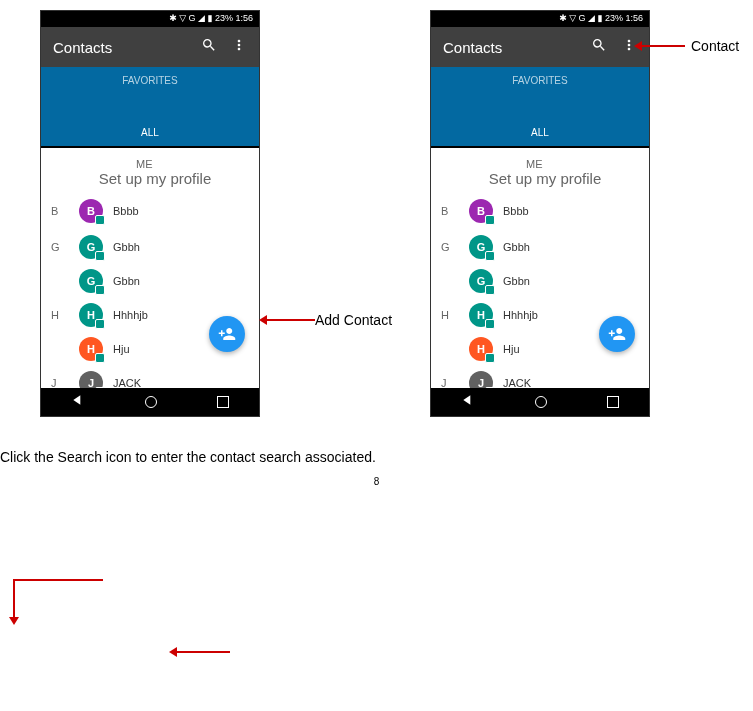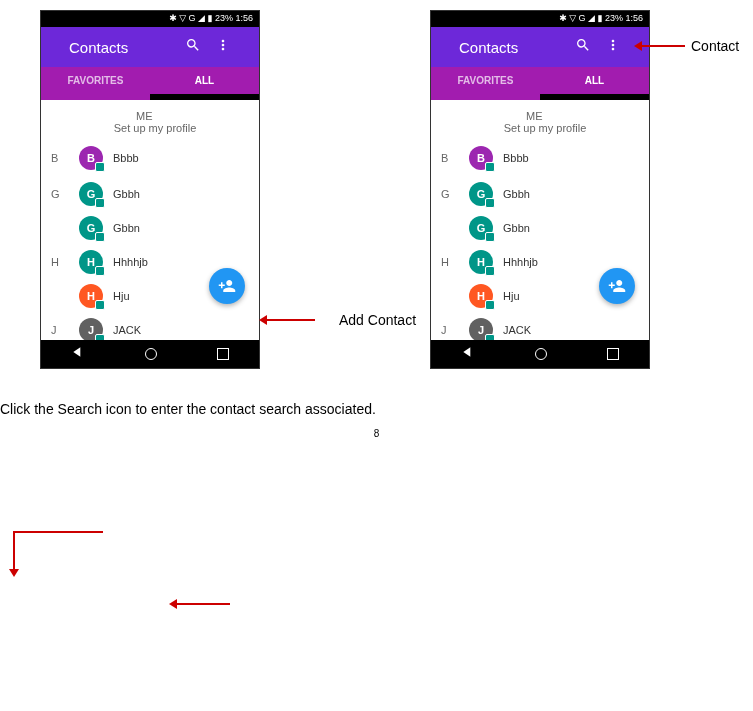--- a/index.html
+++ b/index.html
@@ -1,37 +1,37 @@
 <!DOCTYPE html>
 <html><head>
   <meta charset="utf-8">
   <style>
     * { margin: 0; padding: 0; box-sizing: border-box; }
     body { font-family: Arial, sans-serif; background: #fff; width: 753px; padding: 10px 0; }
     .container { position: relative; }
     .phones-row { display: flex; gap: 170px; padding-left: 40px; }
     .phone { width: 220px; border: 1px solid #333; background: #fff; }
     .status-bar { background: #000; color: #fff; font-size: 9px; text-align: right; padding: 2px 6px; height: 16px; }
-    .app-bar { background: #6d28d9; color: #fff; padding: 10px 28px; display: flex; align-items: center; justify-content: space-between; height: 40px; }
+    .app-bar { background: #404040; color: #fff; padding: 10px 12px; display: flex; align-items: center; justify-content: space-between; height: 40px; }
     .app-title { font-size: 15px; font-weight: 500; }
     .app-icons { display: flex; gap: 14px; align-items: center; }
     .icon-svg { width: 16px; height: 16px; fill: #fff; }
-    .tabs { background: #a21caf; color: #fff; display: flex; font-size: 10px; font-weight: bold; }
+    .tabs { background: #0369a1; color: #fff; display: flex; font-size: 10px; font-weight: normal; flex-direction: column; }
     .tab { flex: 1; text-align: center; padding: 8px 0; opacity: 0.7; }
-    .tab.active { opacity: 1; border-bottom: 6px solid #000000; }
+    .tab.active { opacity: 1; border-bottom: 2px solid #000000; margin-top: 25px; }
     .contact-list { background: #fff; height: 240px; overflow: hidden; position: relative; }
     .section-row { display: flex; align-items: center; padding: 6px 10px; }
     .section-letter { width: 28px; font-size: 11px; color: #666; font-weight: 500; }
     .contact-row { display: flex; align-items: center; padding: 4px 10px; }
     .avatar { width: 24px; height: 24px; border-radius: 50%; display: flex; align-items: center; justify-content: center; color: #fff; font-size: 11px; font-weight: bold; margin-left: 28px; margin-right: 10px; position: relative; }
     .avatar-letter { }
     .avatar-badge { position: absolute; bottom: -2px; right: -2px; width: 10px; height: 10px; background: #009688; border: 1px solid #fff; border-radius: 2px; }
     .contact-name { font-size: 11px; color: #333; }
     .profile-row { display: flex; align-items: center; padding: 10px 10px 6px; flex-direction: column; }
-    .profile-text { font-size: 11px; color: #666; margin-left: 10px; }
+    .profile-text { font-size: 15px; color: #666; margin-left: 10px; }
     .fab { position: absolute; bottom: 36px; right: 14px; width: 36px; height: 36px; border-radius: 50%; background: #2196F3; display: flex; align-items: center; justify-content: center; box-shadow: 0 2px 5px rgba(0,0,0,0.3); }
     .fab svg { width: 18px; height: 18px; fill: #fff; }
     .nav-bar { background: #000; height: 28px; display: flex; align-items: center; justify-content: space-around; }
     .nav-bar svg { width: 14px; height: 14px; fill: #fff; }
     .nav-square { width: 12px; height: 12px; border: 1.5px solid #fff; }
     .nav-circle { width: 12px; height: 12px; border: 1.5px solid #fff; border-radius: 50%; }
     .annotation { position: absolute; font-size: 14px; color: #000; display: flex; align-items: center; }
     .arrow-line { height: 2px; background: #c00; position: relative; }
     .arrow-line::before { content: ''; position: absolute; left: -6px; top: -4px; border-right: 8px solid #c00; border-top: 5px solid transparent; border-bottom: 5px solid transparent; }
     .ann-add { top: 302px; left: 265px; }
@@ -222,21 +222,21 @@
               <path d="M4 12l12-8v16z"></path>
             </svg></span>
         <span class="nav-circle"></span>
         <span class="nav-square"></span>
       </div>
     </div>
   </div>
 
   <div class="annotation ann-add">
     <div class="arrow-line" style="width:50px;"></div>
-    <span style="margin-left:24px;">Add Contact</span>
+    <span style="margin-left:0;">Add Contact</span>
   </div>
   <div class="annotation ann-search">
     <div class="arrow-line" style="width:45px;"></div>
     <span style="margin-left:6px;">Contact</span>
   </div>
 
 </div>
 
 <div class="instructions">
   <div class="inst-main">Click the Search icon to enter the contact search associated.</div>

